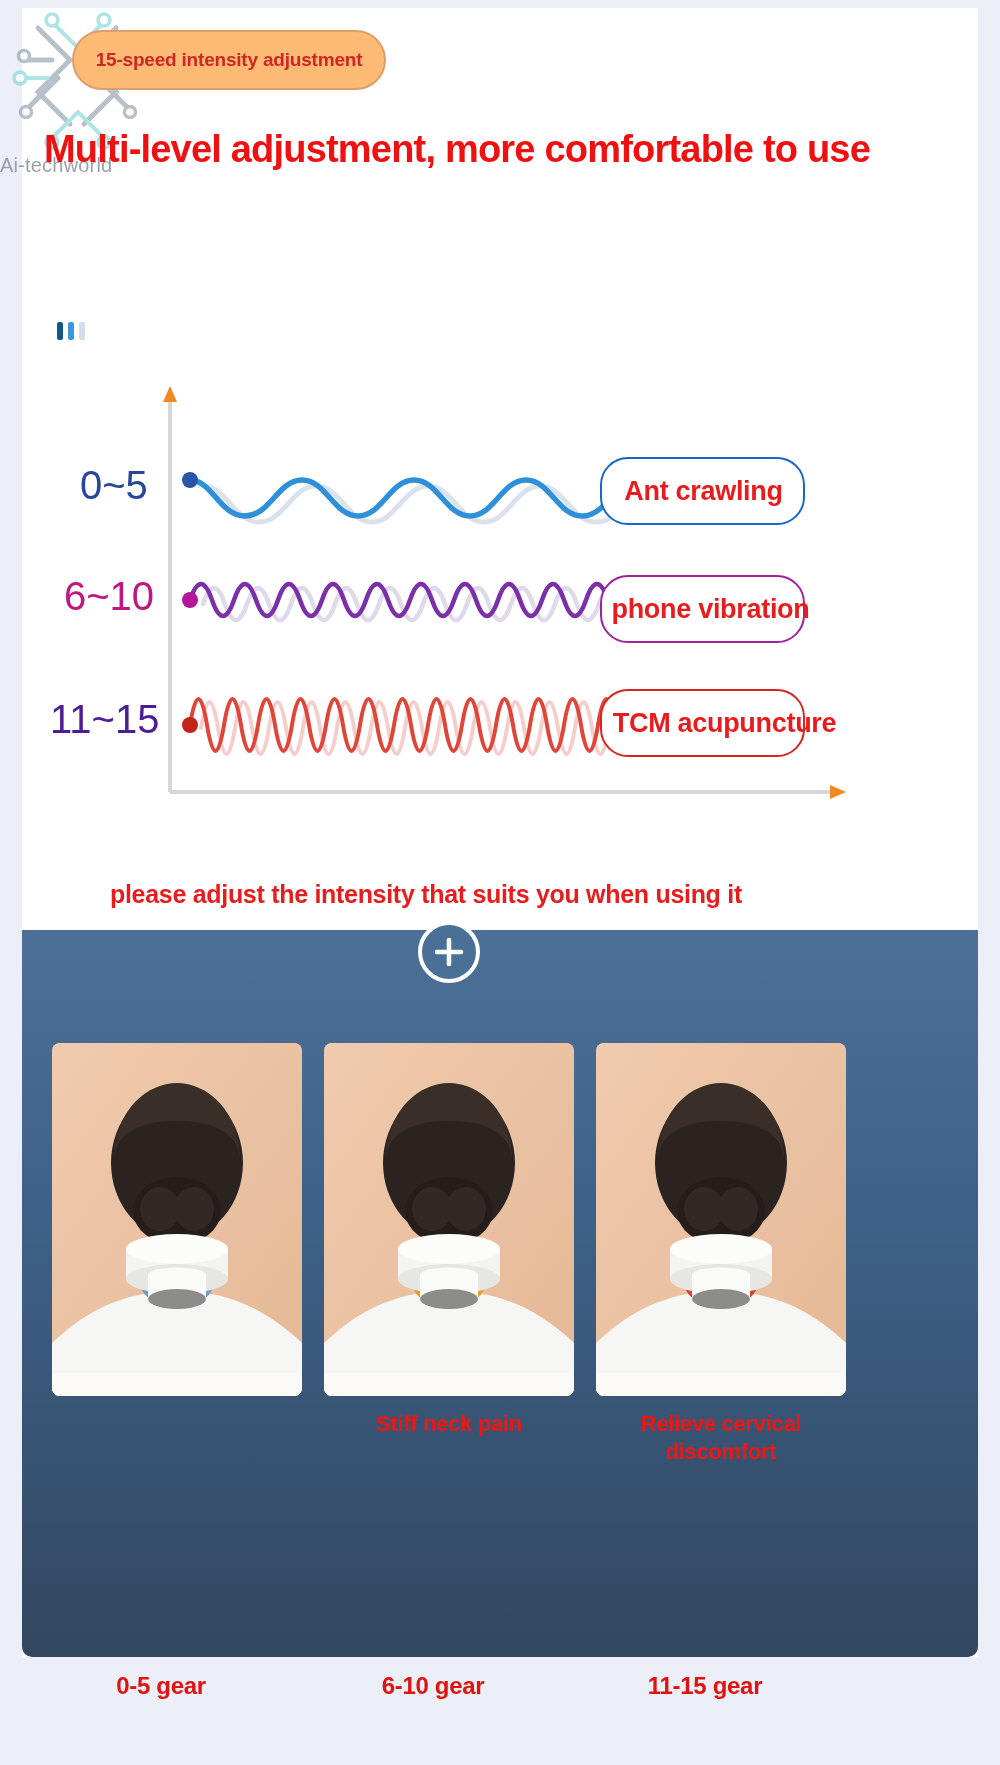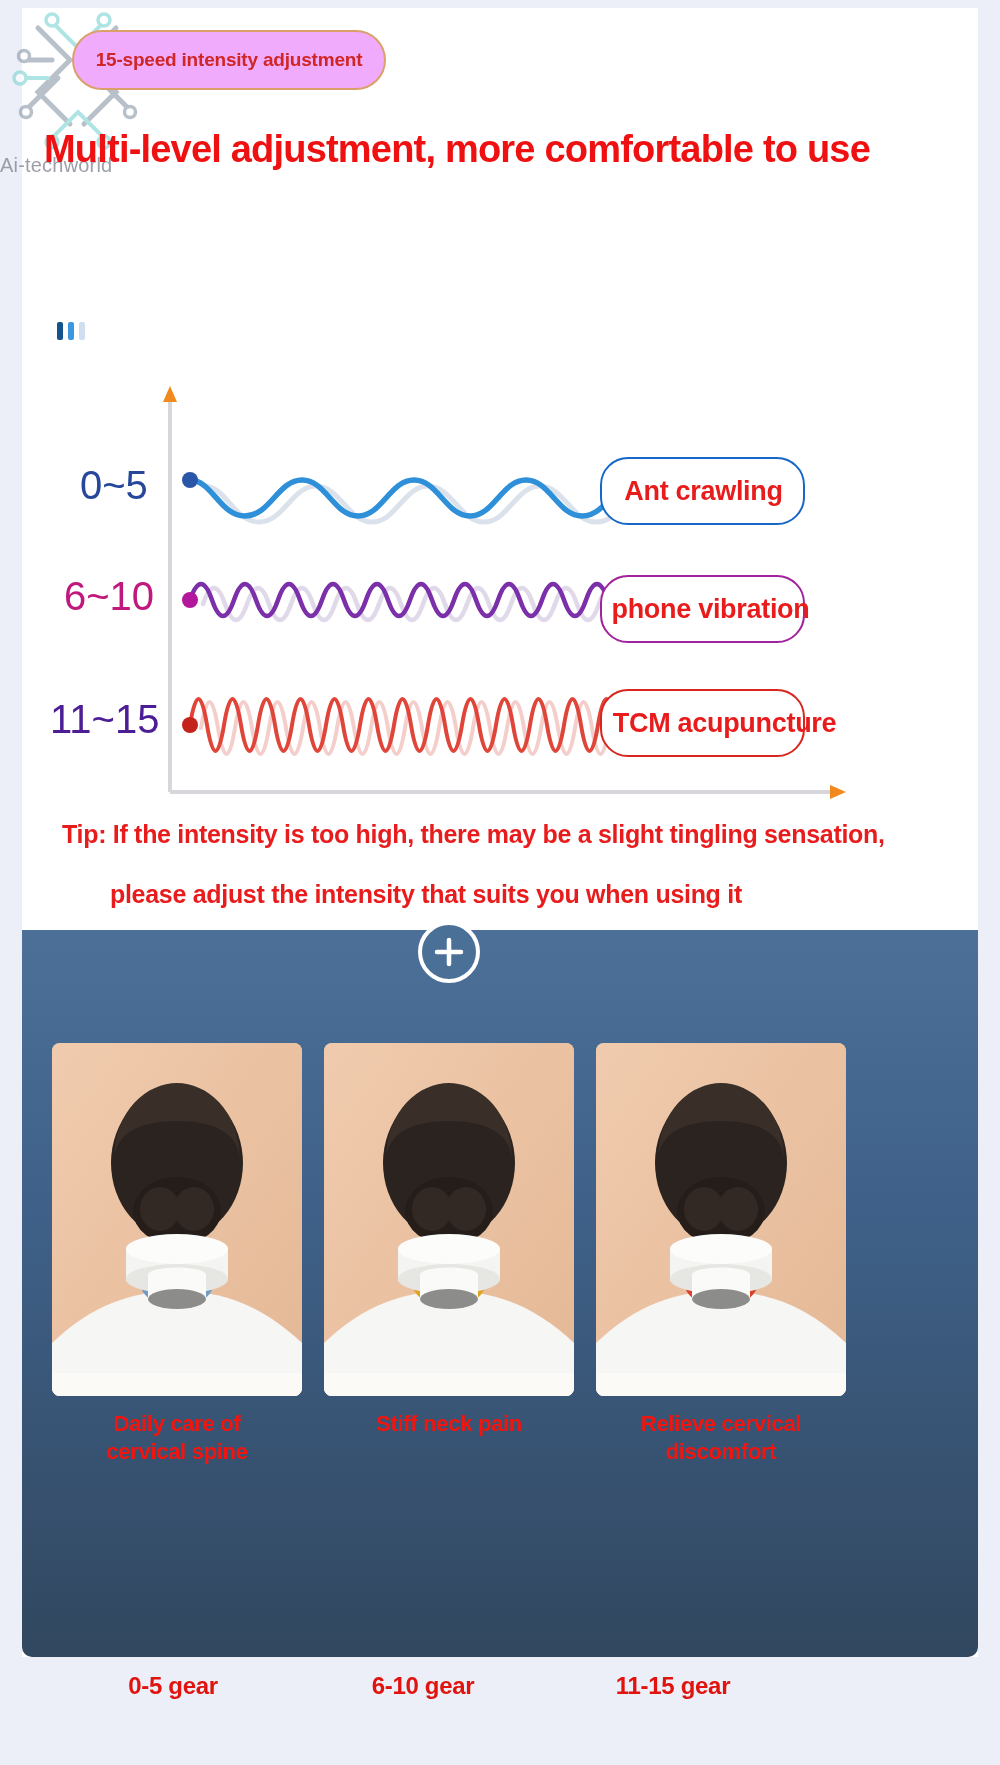--- a/index.html
+++ b/index.html
@@ -65,21 +65,21 @@
     pointer-events: none;
   }
 
   
   .badge {
     position: absolute;
     left: 72px; top: 30px;
     width: 310px; height: 56px;
     border: 2px solid #dba06a;
     border-radius: 30px;
-    background: #f0abfc;
+    background: #fdba74;
     display: flex;
     align-items: center;
     justify-content: center;
   }
   .badge-text {
     font-size: 19px;
     font-weight: bold;
     color: #cf2626;
     white-space: nowrap;
     letter-spacing: -0.2px;
@@ -236,23 +236,24 @@
     font-size: 22px;
     font-weight: bold;
     color: #f4140e;
     line-height: 1.28;
     letter-spacing: -0.3px;
   }
 
   
   .gears {
     position: absolute;
-    left: 48px; top: 1672px;
+    left: 36px; top: 1672px;
     width: 896px;
     display: flex;
+    gap: 22px;
   }
   .gear {
     width: 250px;
     text-align: center;
     font-size: 24px;
     font-weight: bold;
     color: #e0130e;
     letter-spacing: -0.3px;
   }
 </style>
@@ -382,21 +383,20 @@
   <div class="pill p0">
     <span class="pill-text">Ant crawling</span>
   </div>
   <div class="pill p1">
     <span class="pill-text">phone vibration</span>
   </div>
   <div class="pill p2">
     <span class="pill-text">TCM acupuncture</span>
   </div>
 
-  <div class="tip t0">Tip: If the intensity is too high, there may be a slight tingling sensation,</div>
   <div class="tip t1">please adjust the intensity that suits you when using it</div>
 
   <div class="panel"></div>
 
   <div class="plus-btn">
     <svg width="34" height="34" viewBox="0 0 34 34">
       <line x1="17" y1="5" x2="17" y2="29" stroke="#ffffff" stroke-width="4.5" stroke-linecap="round"></line>
       <line x1="5" y1="17" x2="29" y2="17" stroke="#ffffff" stroke-width="4.5" stroke-linecap="round"></line>
     </svg>
   </div>
@@ -429,21 +429,20 @@
           <ellipse cx="142" cy="166" rx="20" ry="22" fill="#332924"></ellipse>
 
           <path d="M74 206 C 74 190 176 190 176 206 L176 236 C 176 252 74 252 74 236 Z" fill="#f4f4f2"></path>
           <ellipse cx="125" cy="206" rx="51" ry="15" fill="#fcfcfb"></ellipse>
           <ellipse cx="125" cy="236" rx="51" ry="15" fill="#e6e6e3"></ellipse>
 
           <path d="M96 232 C 96 222 154 222 154 232 L154 256 C 154 268 96 268 96 256 Z" fill="#fafaf8"></path>
           <ellipse cx="125" cy="256" rx="29" ry="10" fill="#8c8c8a"></ellipse>
         </svg>
       </div>
-      <div class="caption">Daily care of<br>cervical spine</div>
     </div>
 
     <div class="card">
       <div class="photo">
         <svg width="250" height="353" viewBox="0 0 250 353">
           <defs>
             <linearGradient id="bg1" x1="0" y1="0" x2="1" y2="1">
               <stop offset="0%" stop-color="#f0cbad"></stop>
               <stop offset="100%" stop-color="#e4b896"></stop>
             </linearGradient>

